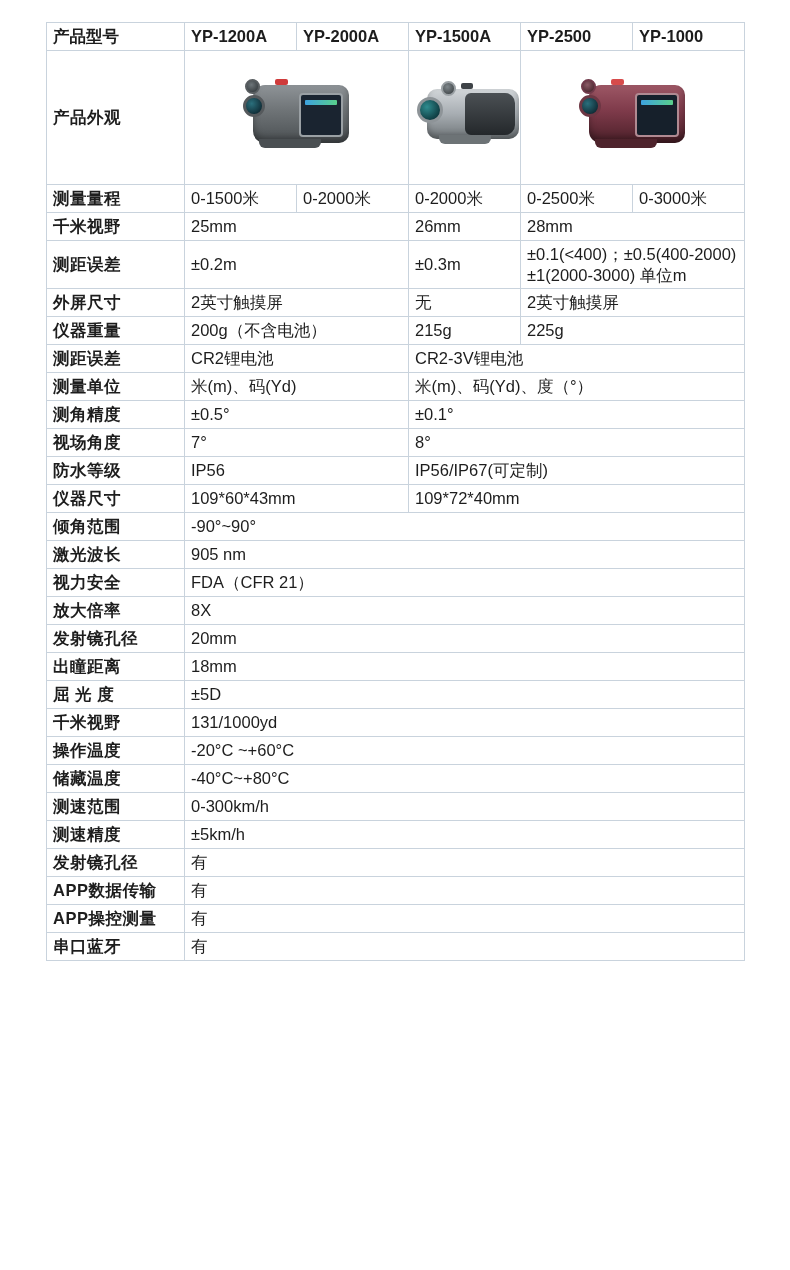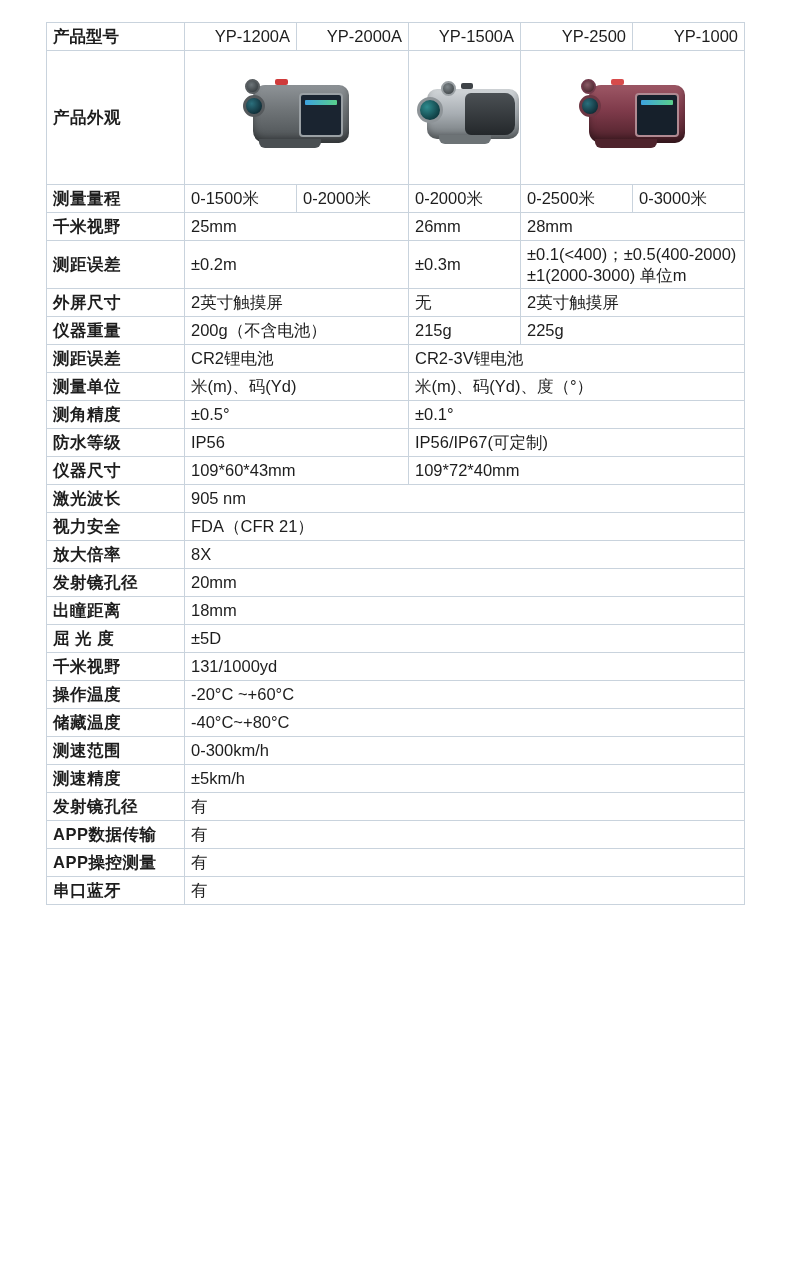--- a/index.html
+++ b/index.html
@@ -49,22 +49,23 @@
   td.head {
     color: #1f3f73;
     font-weight: bold;
     font-size: 17px;
     height: 38px;
     padding-left: 8px;
   }
   td.model {
     font-size: 17px;
     color: #1d1d1d;
-    text-align: right;
+    text-align: left;
     padding-left: 8px;
+    font-weight: bold;
   }
   .val {
     padding-left: 8px;
   }
   td.small {
     font-size: 11px;
     line-height: 1.25;
     padding-left: 6px;
   }
   
@@ -359,34 +360,43 @@
         <td class="val" colspan="2">米(m)、码(Yd)</td>
         <td class="val" colspan="3">米(m)、码(Yd)、度（°）</td>
       </tr>
 
       <tr>
         <td class="label">测角精度</td>
         <td class="val" colspan="2">±0.5°</td>
         <td class="val" colspan="3">±0.1°</td>
       </tr>
 
+      <tr>
+        <td class="label">视场角度</td>
+        <td class="val" colspan="2">7°</td>
+        <td class="val" colspan="3">8°</td>
+      </tr>
 
       <tr>
         <td class="label">防水等级</td>
         <td class="val" colspan="2">IP56</td>
         <td class="val" colspan="3">IP56/IP67(可定制)</td>
       </tr>
 
       <tr>
         <td class="label">仪器尺寸</td>
         <td class="val" colspan="2">109*60*43mm</td>
         <td class="val" colspan="3">109*72*40mm</td>
       </tr>
 
       <tr>
+        <td class="label">倾角范围</td>
+        <td class="val" colspan="5">-90°~90°</td>
+      </tr>
+      <tr>
         <td class="label">激光波长</td>
         <td class="val" colspan="5">905 nm</td>
       </tr>
       <tr>
         <td class="label">视力安全</td>
         <td class="val" colspan="5">FDA（CFR 21）</td>
       </tr>
       <tr>
         <td class="label">放大倍率</td>
         <td class="val" colspan="5">8X</td>

